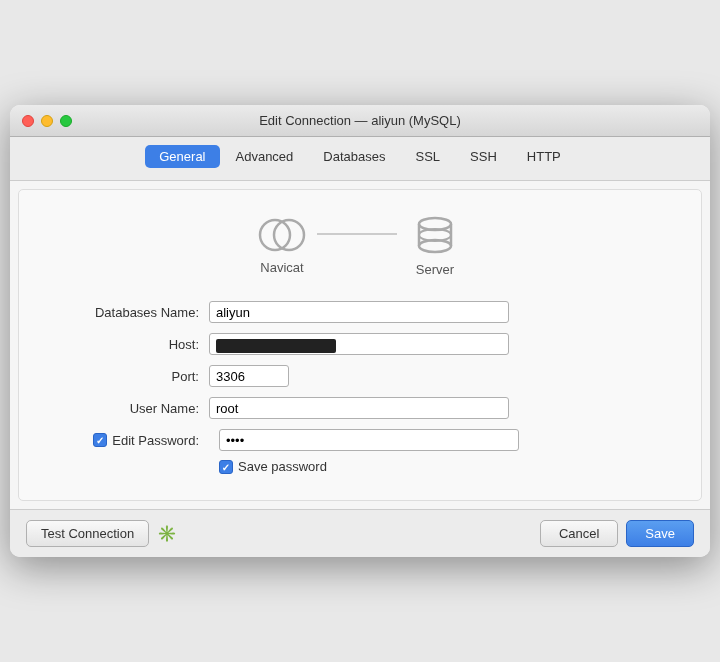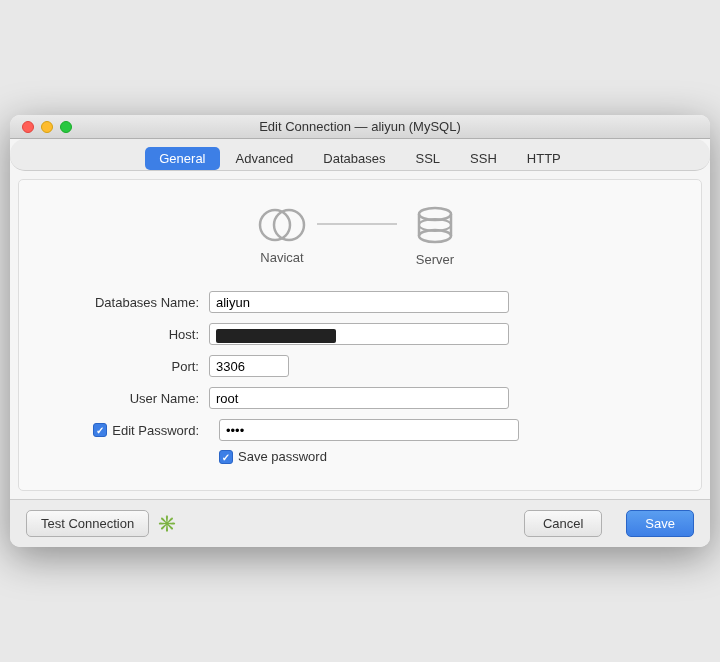--- a/index.html
+++ b/index.html
@@ -21,21 +21,21 @@
       background: #f5f5f5;
       border-radius: 10px;
       box-shadow: 0 10px 40px rgba(0,0,0,0.4);
       overflow: hidden;
       display: flex;
       flex-direction: column;
     }
 
     .titlebar {
       background: linear-gradient(to bottom, #ebebeb, #d6d6d6);
-      height: 24px;
+      height: 32px;
       display: flex;
       align-items: center;
       padding: 0 12px;
       border-bottom: 1px solid #b0b0b0;
       position: relative;
     }
 
     .traffic-lights {
       display: flex;
       gap: 7px;
@@ -61,22 +61,21 @@
       color: #333;
     }
 
     .tabs-bar {
       background: #ececec;
       border-bottom: 1px solid #ccc;
       display: flex;
       align-items: flex-start;
       justify-content: center;
       gap: 2px;
-      padding: 8px 0 0 0;
-      border-radius: 15px;
+      padding: 8px 0 12px 0;
     }
 
     .tab {
       padding: 4px 14px;
       border-radius: 5px;
       font-size: 13px;
       color: #333;
       cursor: pointer;
       border: none;
       background: transparent;
@@ -280,21 +279,21 @@
       cursor: pointer;
     }
 
     .spinner-icon {
       font-size: 16px;
       color: #cc2200;
     }
 
     .footer-right {
       display: flex;
-      gap: 24px;
+      gap: 8px;
       padding-left: 23px;
     }
 
     .cancel-btn {
       padding: 5px 18px;
       border-radius: 5px;
       border: 1px solid #b0b0b0;
       background: linear-gradient(to bottom, #f9f9f9, #e4e4e4);
       font-size: 13px;
       color: #333;

